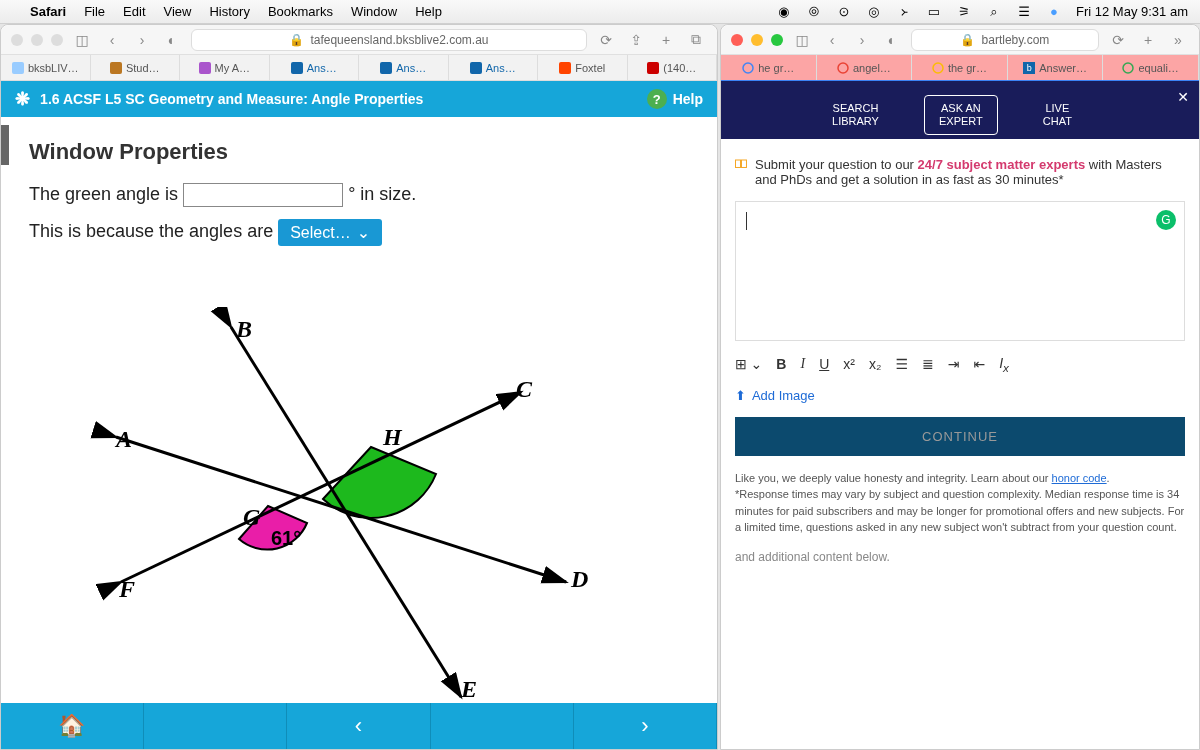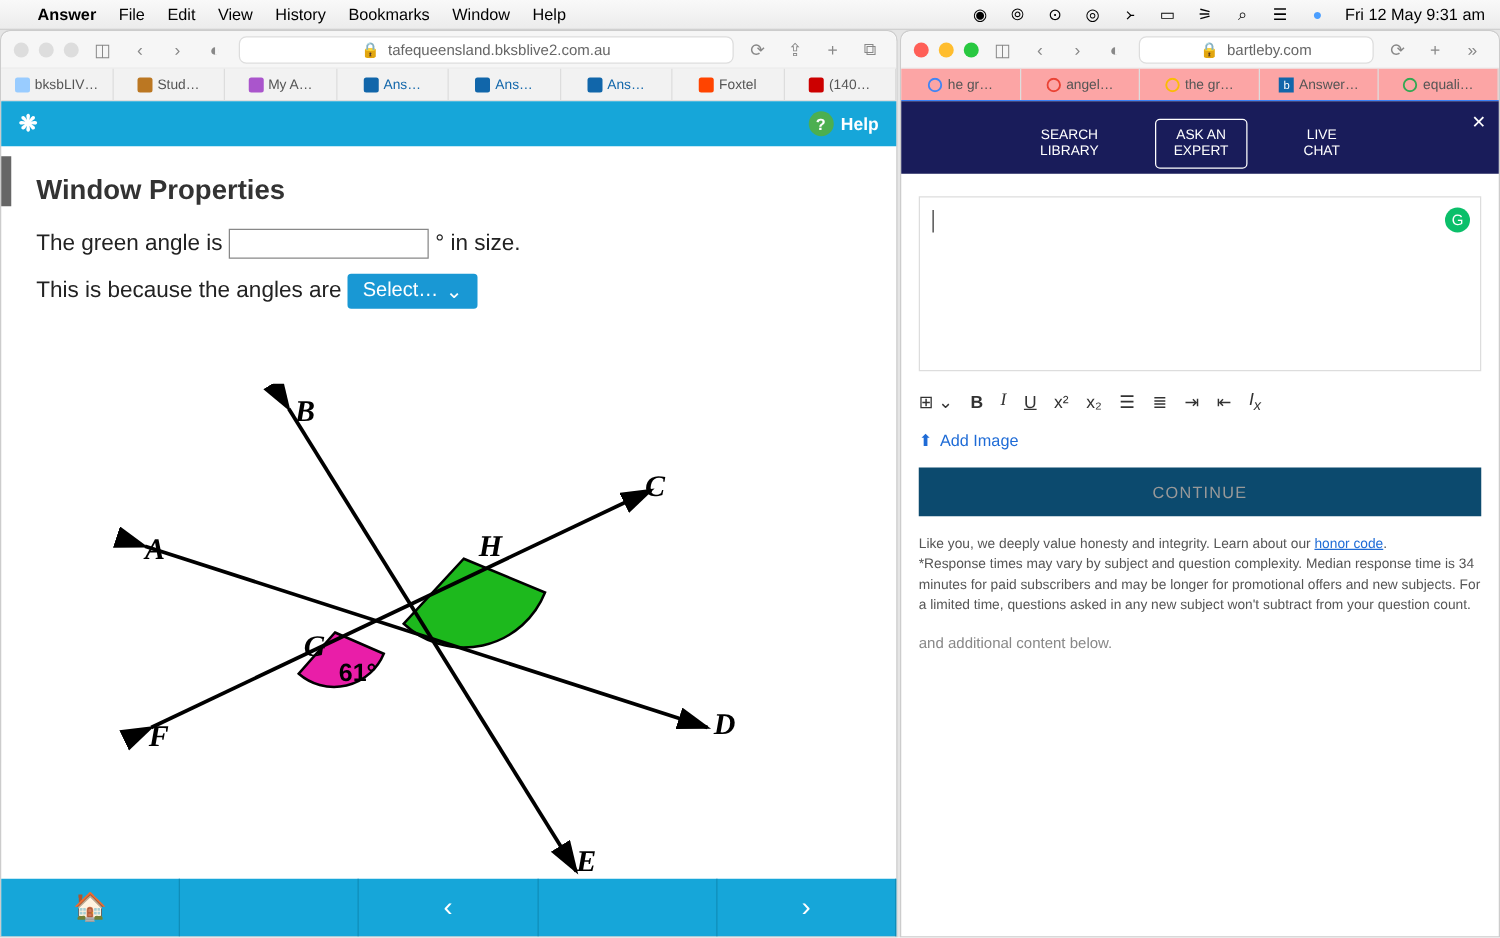--- a/index.html
+++ b/index.html
@@ -85,21 +85,21 @@
 .legal a{color:#1e6bd6;text-decoration:underline;}
 .addl{color:#888;font-size:12px;}
 
 .side-edge{position:absolute;left:0;top:100px;width:8px;height:40px;background:#666;}
 </style>
 </head>
 <body>
 
 <div class="menubar">
   <span class="apple"></span>
-  <span style="font-weight:600">Answer</span>
+  <span style="font-weight:600">Safari</span>
   <span>File</span>
   <span>Edit</span>
   <span>View</span>
   <span>History</span>
   <span>Bookmarks</span>
   <span>Window</span>
   <span>Help</span>
   <div class="right">
     <span class="menu-icon">◉</span>
     <span class="menu-icon">⦾</span>
@@ -167,20 +167,21 @@
     <div class="tab">
         <span class="fav" style="background:#c00"></span>
         <span>(140…</span>
       </div>
   </div>
 
   <div class="side-edge"></div>
 
   <div class="lesson-bar">
     <span style="font-size:18px">❋</span>
+    <span>1.6 ACSF L5 SC Geometry and Measure: Angle Properties</span>
     <div class="help">
       <span class="help-q">?</span>
       <span>Help</span>
     </div>
   </div>
 
   <div class="content-l">
     <div class="h-title">Window Properties</div>
     <div class="line1">
       <span>The green angle is </span>
@@ -297,20 +298,31 @@
       <div class="pill" style="white-space:pre">SEARCH
 LIBRARY</div>
       <div class="pill active" style="white-space:pre">ASK AN
 EXPERT</div>
       <div class="pill" style="white-space:pre">LIVE
 CHAT</div>
     </div>
   </div>
 
   <div class="bart-body">
+    <div class="submit-txt">
+      <span class="bk">
+        <svg viewBox="0 0 24 20">
+            <rect x="1" y="2" width="10" height="15" fill="none" stroke="#f5a623" stroke-width="2"></rect>
+            <rect x="13" y="2" width="10" height="15" fill="none" stroke="#f5a623" stroke-width="2"></rect>
+          </svg>
+      </span>
+      <span>
+        <span>Submit your question to our </span><b>24/7 subject matter experts</b><span> with Masters and PhDs and get a solution in as fast as 30 minutes*</span>
+      </span>
+    </div>
 
     <div class="qbox">
       <span class="cursor"></span>
       <span class="gr">G</span>
     </div>
 
     <div class="fmtbar">
       <span>⊞ ⌄</span>
       <span class="b">B</span>
       <span class="i">I</span>

